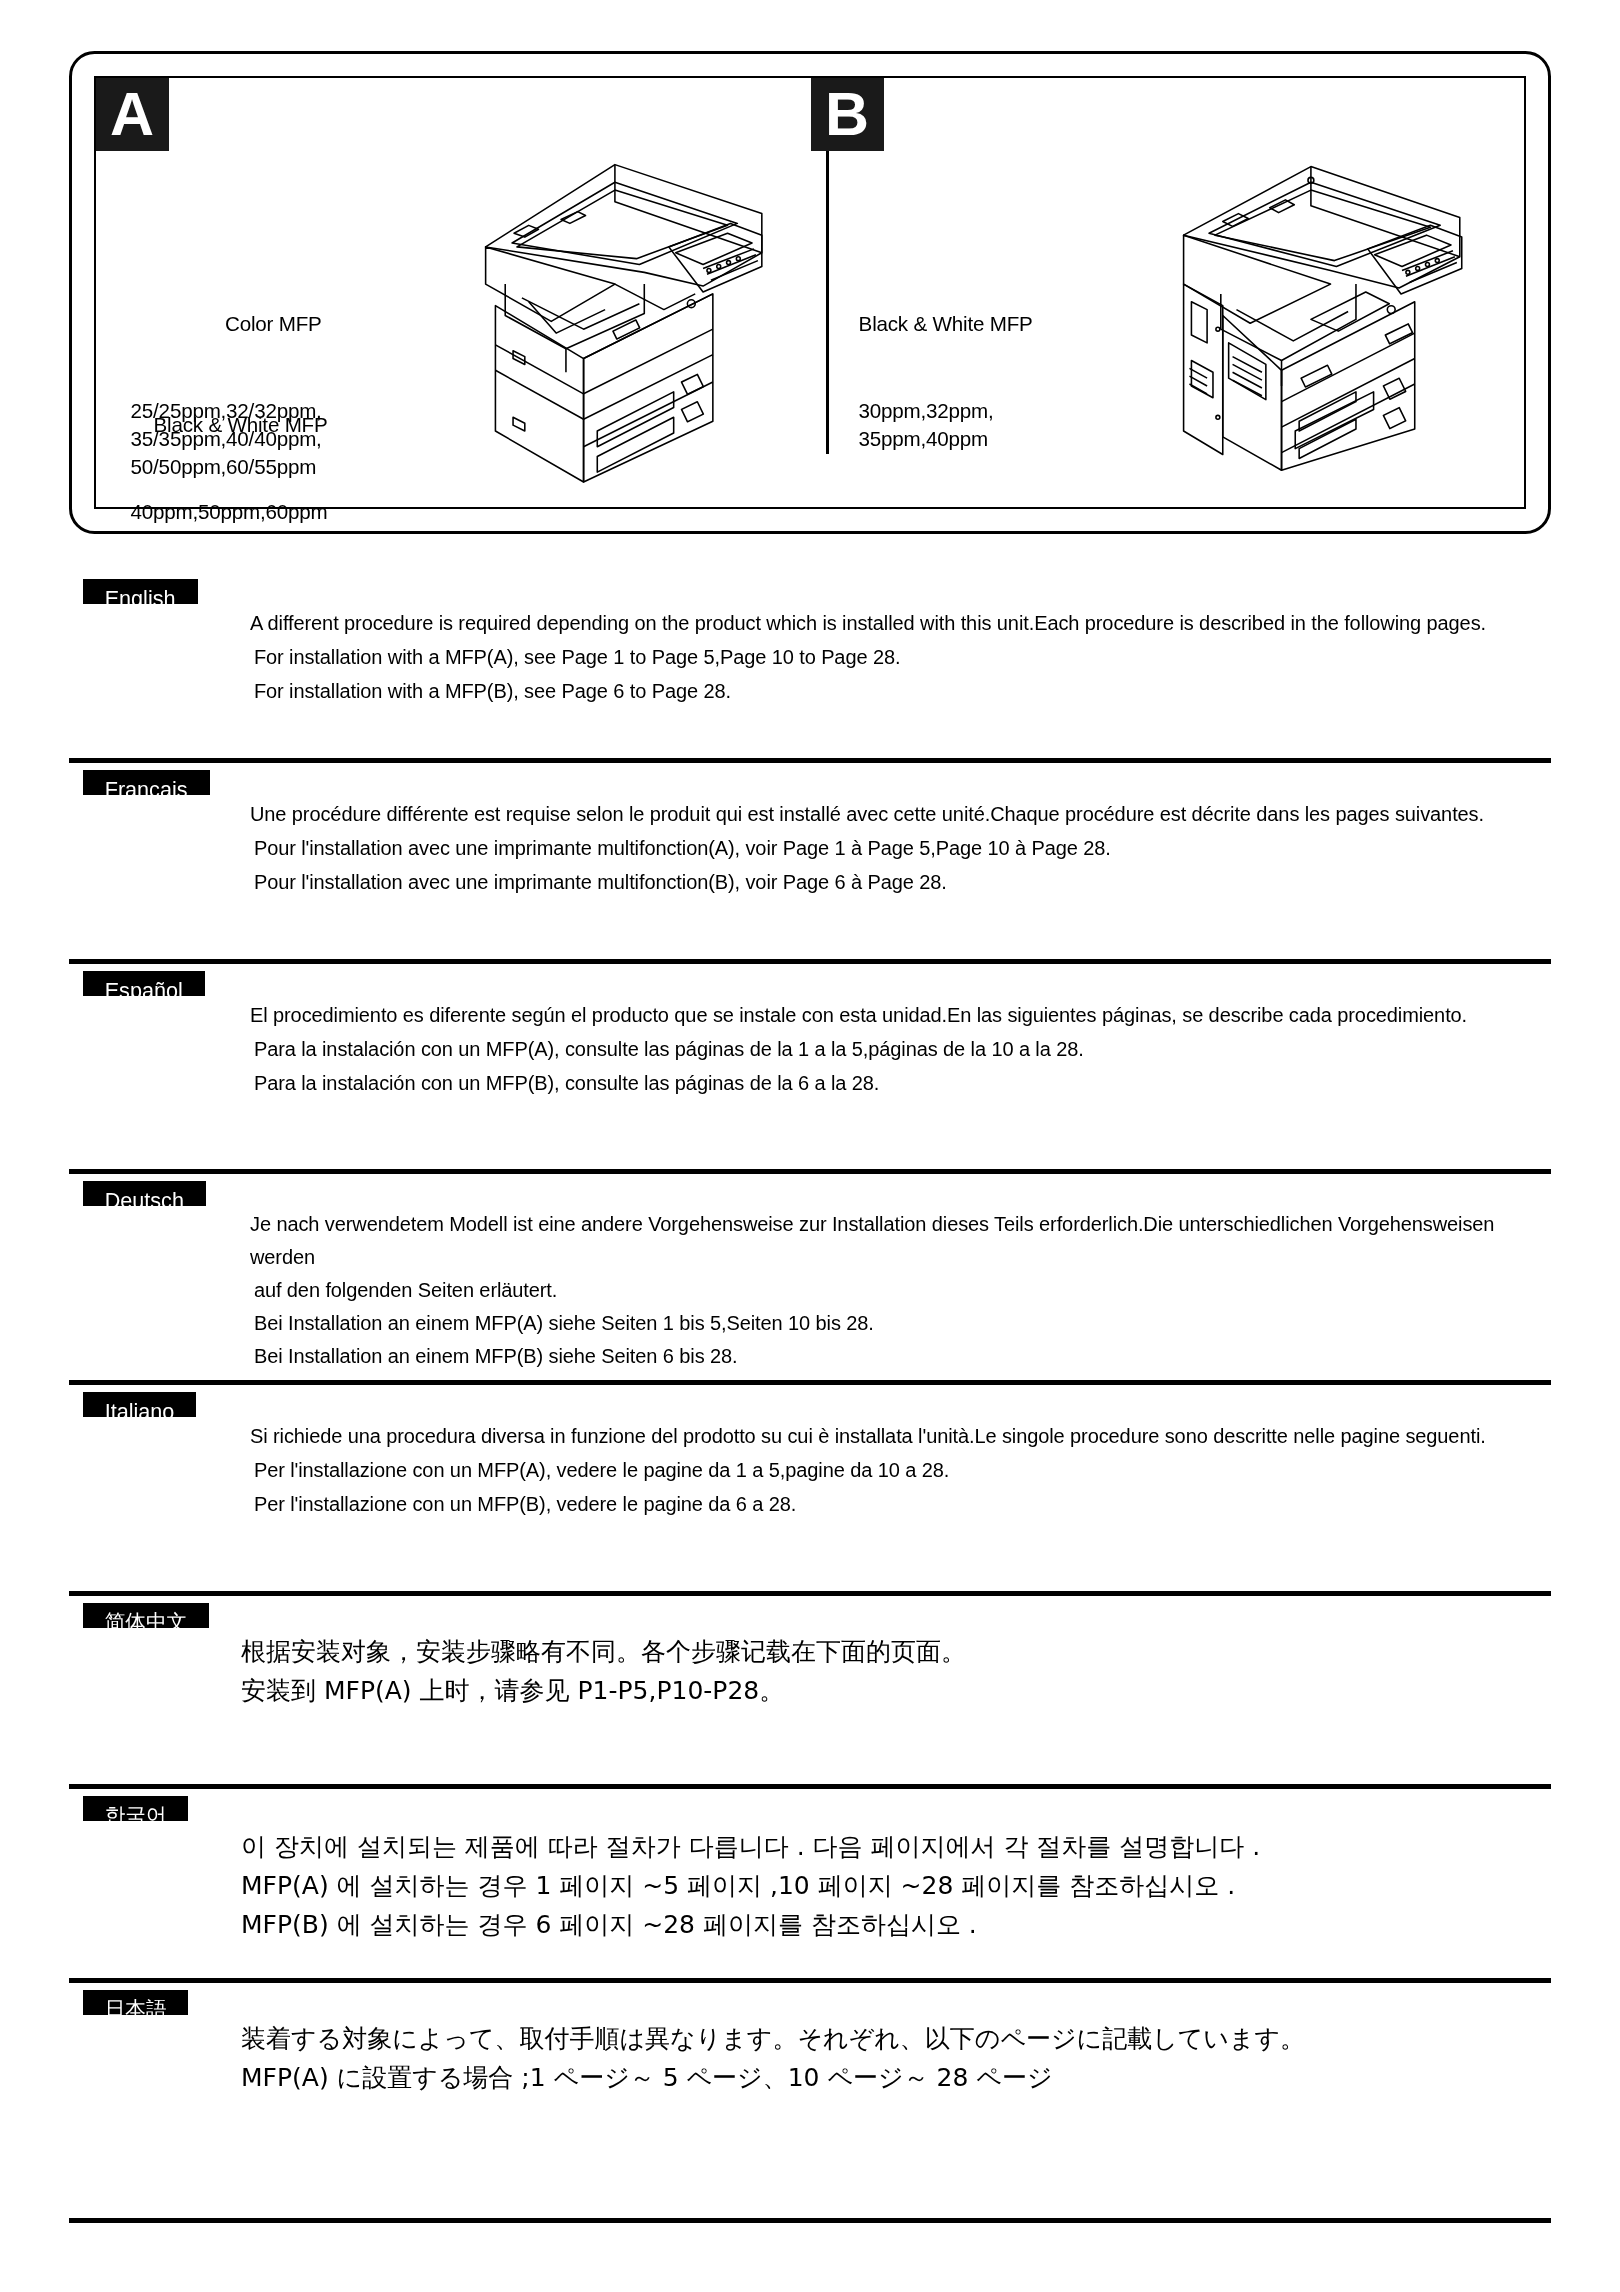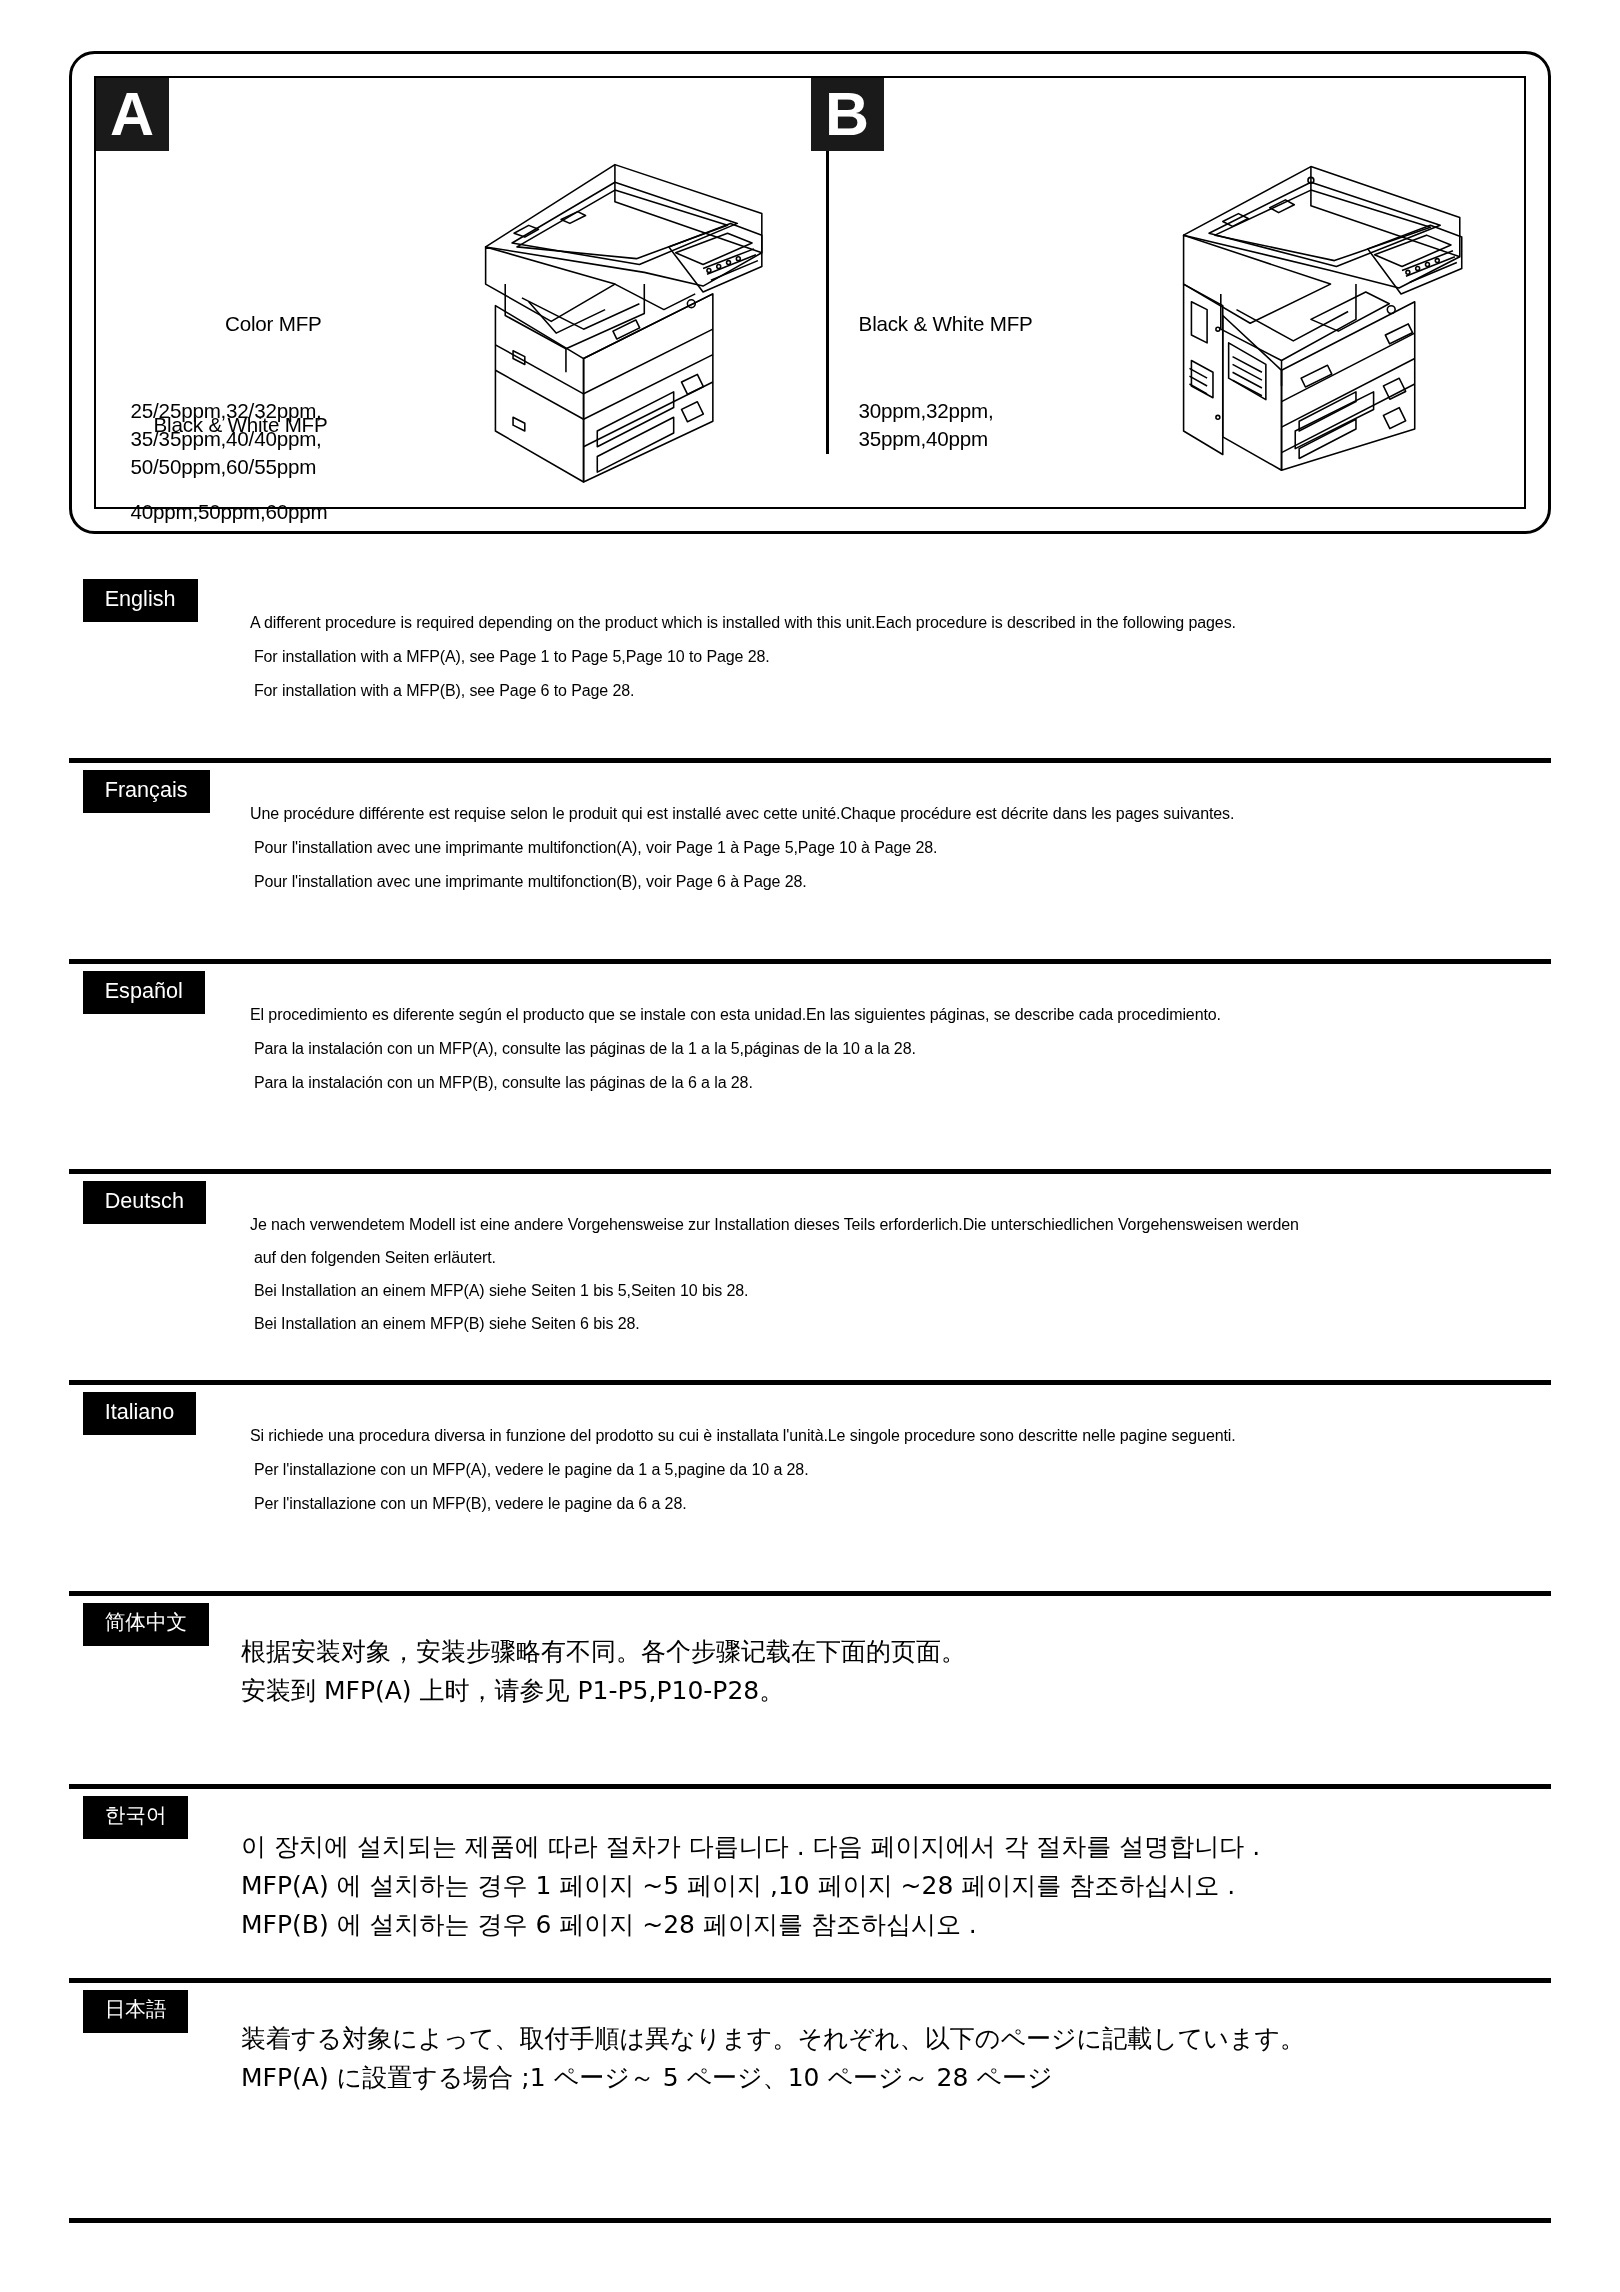--- a/index.html
+++ b/index.html
@@ -93,40 +93,40 @@
     top: 0;
     width: 1482px;
     height: 4.9px;
     background: #000;
   }
   .lang-badge {
     position: absolute;
     left: 13.7px;
     top: 11.8px;
     min-width: 98px;
-    height: 43px;
+    height: 25px;
     background: #000;
     color: #fff;
     font-size: 21.6px;
     line-height: 39px;
     text-align: right;
     padding: 0 22px;
     box-sizing: border-box;
     font-family: "Liberation Sans", sans-serif;
   }
   .lang-badge.cjk {
     font-family: "DejaVu Sans", sans-serif;
     font-size: 20.6px;
   }
   .lang-body {
     position: absolute;
     left: 181px;
     top: 39px;
     width: 1304px;
-    font-size: 16px;
+    font-size: 20px;
     line-height: 34px;
     letter-spacing: -0.1px;
   }
   .lang-body.cjk {
     font-family: "DejaVu Sans", sans-serif;
     font-size: 25px;
     line-height: 39px;
     letter-spacing: 0;
   }
   .lang-body .line { white-space: pre-wrap; }

